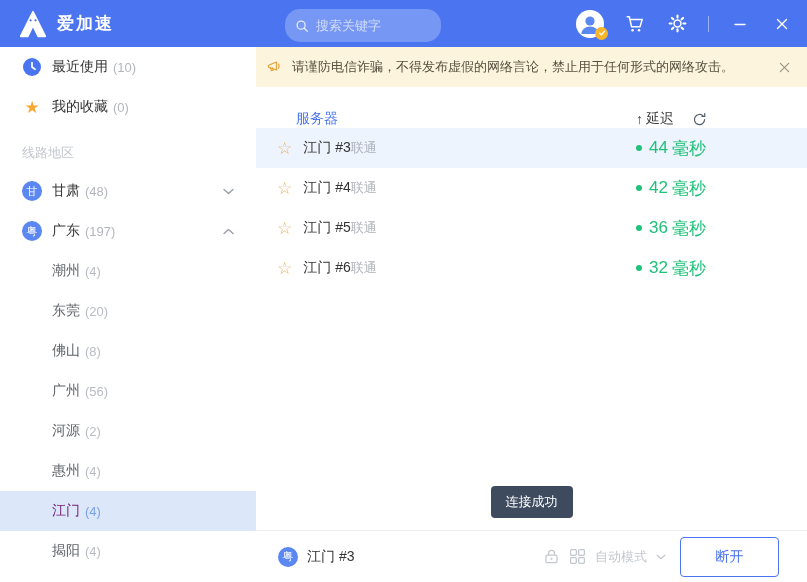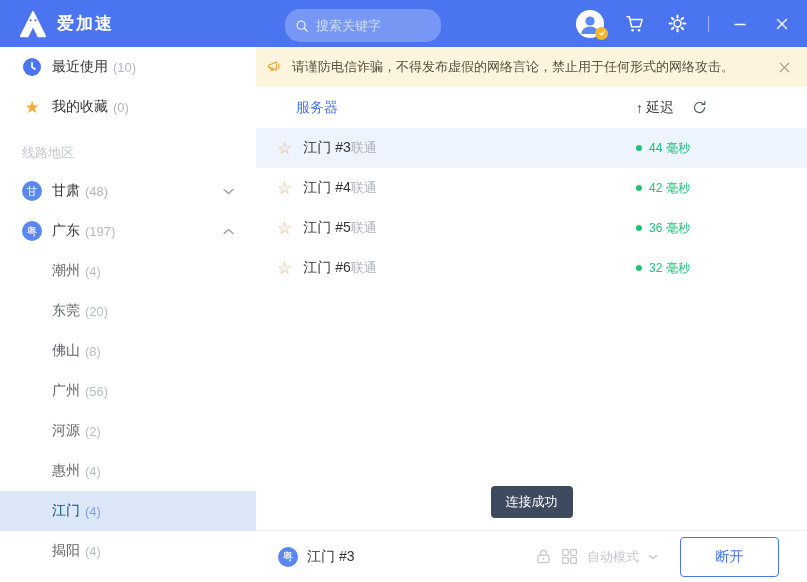--- a/index.html
+++ b/index.html
@@ -35,59 +35,59 @@
   .side-item .cnt { font-size:13px; color:#B3B6BC; margin-left:5px; }
   .side-section { height:44px; display:flex; align-items:center; padding:8px 22px 0 22px;
     font-size:13px; color:#C2C6CC; }
   .badge-circle { width:20px; height:20px; border-radius:50%; background:#5B87F2; color:#fff;
     font-size:11px; display:flex; align-items:center; justify-content:center; }
   .chev { margin-left:auto; display:flex; align-items:center; }
   .city-item { display:flex; align-items:center; height:40px; padding:0 22px 0 52px; cursor:pointer; }
   .city-item .lbl { font-size:14px; color:#5f6368; }
   .city-item .cnt { font-size:13px; color:#B9BCC2; margin-left:5px; }
   .city-item.selected { background:#DCE8F9; }
-  .city-item.selected .lbl { color:#0c4a6e; }
+  .city-item.selected .lbl { color:#701a75; }
   .city-item.selected .cnt { color:#7AA0F0; }
   .star-filled { color:#F7A934; font-size:17px; line-height:1; }
 
   
   .main { position:absolute; left:256px; top:47px; right:0; bottom:0; background:#fff; }
   .banner { position:absolute; left:0; top:0; right:0; height:40px; background:#FCF4DC;
     display:flex; align-items:center; padding:0 16px 0 11px; }
   .banner-text { font-size:13px; color:#55503f; margin-left:9px; }
   .banner-close { margin-left:auto; cursor:pointer; display:flex; align-items:center; }
 
-  .list-header { position:absolute; left:0; top:40px; right:0; height:41px; display:flex; align-items:center; }
+  .list-header { position:absolute; left:0; top:40px; right:0; height:41px; display:flex; align-items:flex-end; }
   .col-server { font-size:14px; color:#4A74F0; margin-left:40px; }
   .latency-head { position:absolute; left:380px; display:flex; align-items:center; }
   .sort-arrow { font-size:14px; color:#3c3c3c; margin-right:3px; }
   .col-latency { font-size:14px; color:#3c3c3c; }
   .refresh-btn { margin-left:18px; display:flex; align-items:center; cursor:pointer; }
 
   .server-rows { position:absolute; left:0; top:81px; right:0; }
   .srv-row { height:40px; display:flex; align-items:center; position:relative; cursor:pointer; }
   .srv-row.selected { background:#EDF4FD; }
   .srv-star { margin-left:21px; color:#F0B269; font-size:17px; line-height:1; cursor:pointer; }
   .srv-name { font-size:14px; color:#333; margin-left:11px; }
   .srv-carrier { font-size:13px; color:#ADB0B8; }
   .srv-latency { position:absolute; left:380px; display:flex; align-items:center; }
   .dot { width:6px; height:6px; border-radius:50%; background:#21C179; margin-right:7px; }
-  .lat-num, .lat-unit { font-size:12px; color:#21C179; }
+  .lat-num, .lat-unit { font-size:17px; color:#21C179; }
   .lat-unit { margin-left:4px; }
 
   .toast { position:absolute; left:50%; transform:translateX(-50%); bottom:64px;
     background:#3E4B5F; color:#ffffff; font-size:13px; padding:7px 15px; border-radius:4px; }
 
   
   .statusbar { position:absolute; left:0; right:0; bottom:0; height:52px; background:#fff;
     border-top:1px solid #EBEDF0; display:flex; align-items:center; padding:0 28px 0 22px; }
   .status-name { font-size:14px; color:#333; margin-left:9px; }
   .mode-group { margin-left:auto; display:flex; align-items:center; gap:9px; }
   .mode-label { font-size:13px; color:#C3C7CE; }
-  .disconnect-btn { margin-left:22px; width:99px; height:40px; background:#fff; border:1px solid #4A74F0;
+  .disconnect-btn { margin-left:14px; width:99px; height:40px; background:#fff; border:1px solid #4A74F0;
     border-radius:4px; color:#4A74F0; font-size:14px; font-family:inherit; cursor:pointer; }
 </style>
 </head>
 <body>
 
 <div class="window">
 
   <div class="topbar">
     <div class="logo-wrap">
       <svg class="logo-mark" viewBox="0 0 32 32">

